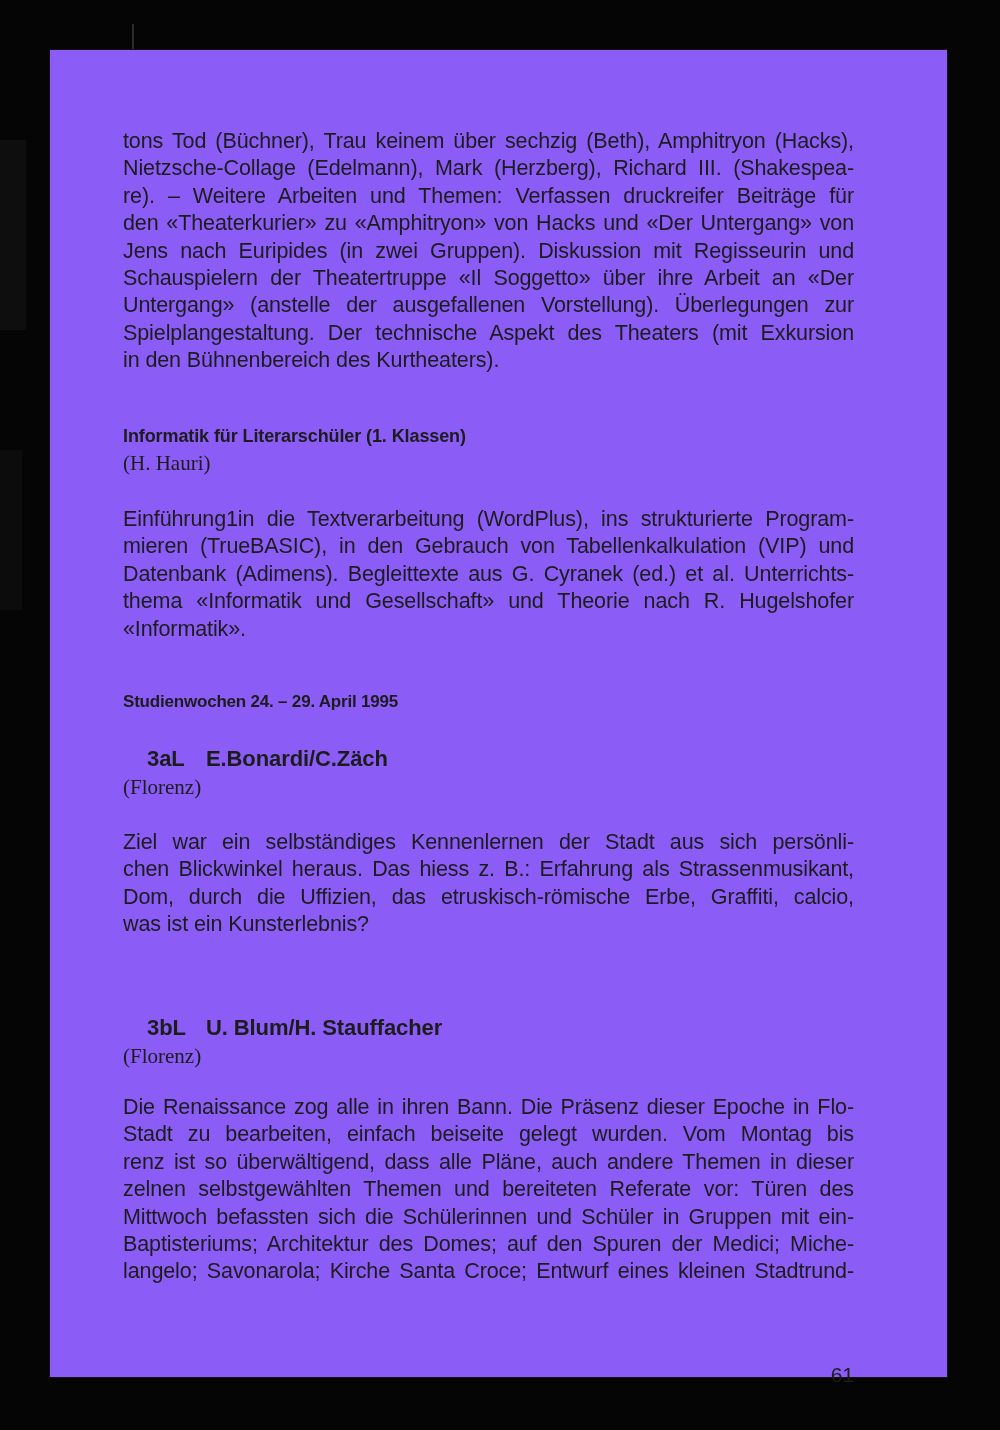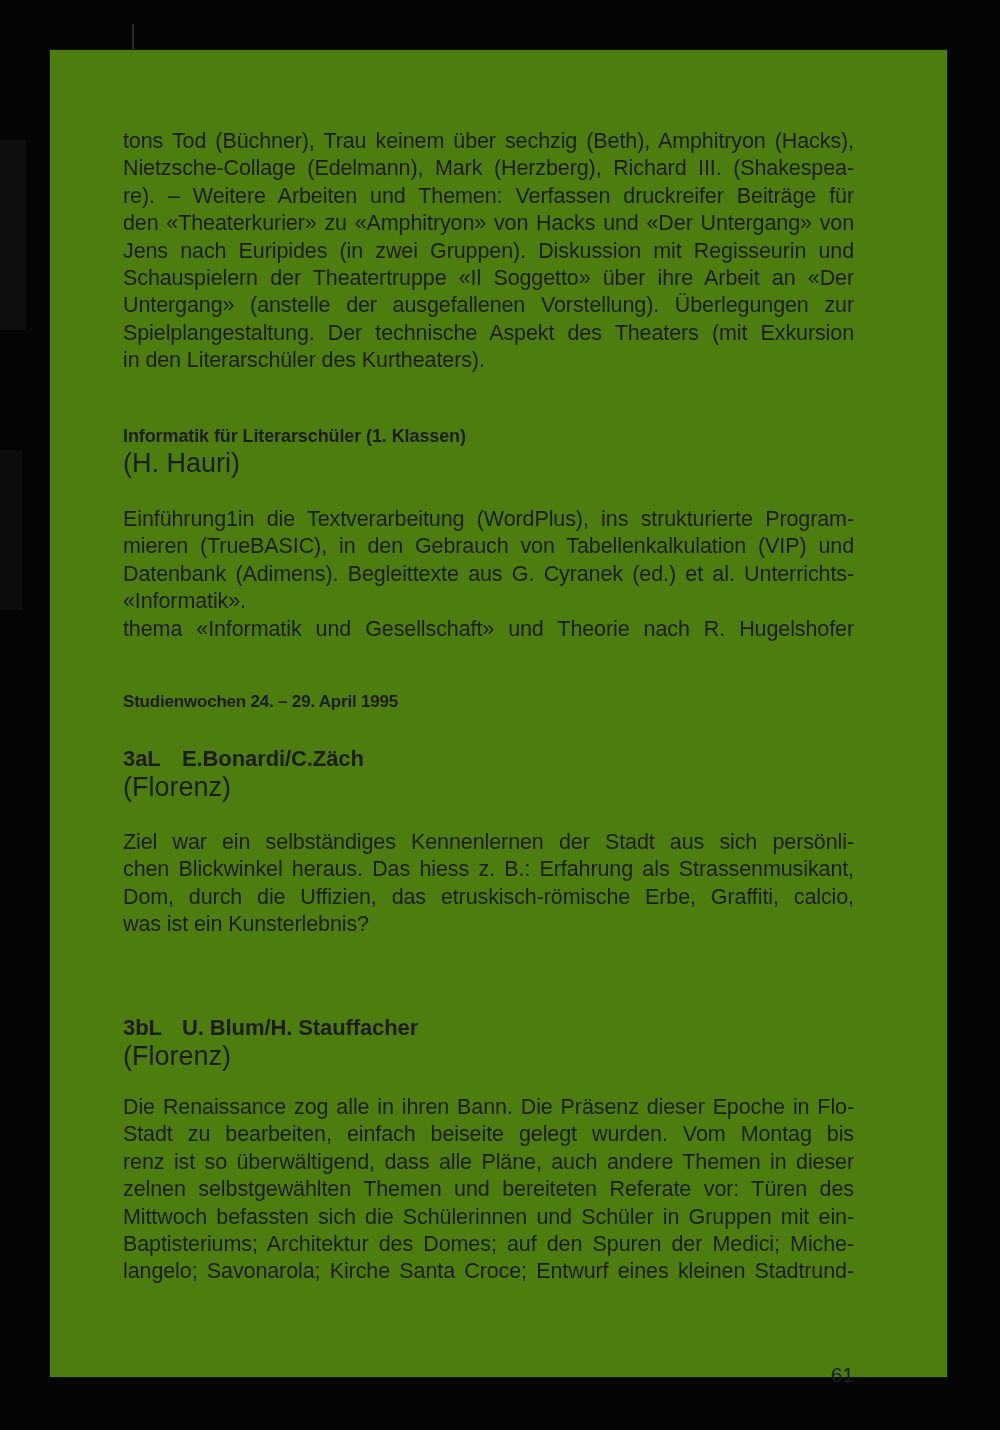--- a/index.html
+++ b/index.html
@@ -29,21 +29,21 @@
   .smudge-2 {
     left: 0; top: 450px; width: 22px; height: 160px;
     background: #0c0c0c;
   }
   .paper {
     position: absolute;
     left: 50px;
     top: 50px;
     width: 897px;
     height: 1327px;
-    background: #4d7c0f;
+    background: #8b5cf6;
     box-shadow: 0 0 0 1px #141414;
   }
   .block {
     position: absolute;
     left: 73px;
     width: 731px;
     color: #1c1c1c;
   }
   .para {
     font-size: 21.5px;
@@ -57,34 +57,36 @@
   .tline.last {
     text-align-last: left;
   }
   .sec-title {
     font-weight: bold;
     font-size: 18px;
     line-height: 27px;
     letter-spacing: -0.1px;
   }
   .plainline {
-    font-size: 27px;
+    font-size: 21px;
     line-height: 27px;
+    font-family: Liberation Serif, serif;
   }
   .h1-title {
     font-weight: bold;
     font-size: 17px;
     line-height: 30px;
     letter-spacing: -0.2px;
   }
   .subhead {
     font-weight: bold;
     font-size: 22px;
     line-height: 27px;
     letter-spacing: -0.1px;
+    margin-left: 24px;
   }
   .class-label {
     display: inline-block;
     width: 59px;
   }
   .pagenum {
     text-align: right;
     font-size: 21px;
     line-height: 26px;
   }
@@ -100,33 +102,33 @@
 
   <div class="block para" style="top:78px">
       <div class="tline">tons Tod (Büchner), Trau keinem über sechzig (Beth), Amphitryon (Hacks),</div>
       <div class="tline">Nietzsche-Collage (Edelmann), Mark (Herzberg), Richard III. (Shakespea-</div>
       <div class="tline">re). – Weitere Arbeiten und Themen: Verfassen druckreifer Beiträge für</div>
       <div class="tline">den «Theaterkurier» zu «Amphitryon» von Hacks und «Der Untergang» von</div>
       <div class="tline">Jens nach Euripides (in zwei Gruppen). Diskussion mit Regisseurin und</div>
       <div class="tline">Schauspielern der Theatertruppe «Il Soggetto» über ihre Arbeit an «Der</div>
       <div class="tline">Untergang» (anstelle der ausgefallenen Vorstellung). Überlegungen zur</div>
       <div class="tline">Spielplangestaltung. Der technische Aspekt des Theaters (mit Exkursion</div>
-      <div class="tline last">in den Literarschüler des Kurtheaters).</div>
+      <div class="tline last">in den Bühnenbereich des Kurtheaters).</div>
     </div>
 
   <div class="block sec-title" style="top:373px">Informatik für Literarschüler (1. Klassen)</div>
 
   <div class="block plainline" style="top:400px">(H. Hauri)</div>
 
   <div class="block para" style="top:456px">
       <div class="tline">Einführung1in die Textverarbeitung (WordPlus), ins strukturierte Program-</div>
       <div class="tline">mieren (TrueBASIC), in den Gebrauch von Tabellenkalkulation (VIP) und</div>
       <div class="tline">Datenbank (Adimens). Begleittexte aus G. Cyranek (ed.) et al. Unterrichts-</div>
+      <div class="tline">thema «Informatik und Gesellschaft» und Theorie nach R. Hugelshofer</div>
       <div class="tline last">«Informatik».</div>
-      <div class="tline">thema «Informatik und Gesellschaft» und Theorie nach R. Hugelshofer</div>
     </div>
 
   <div class="block h1-title" style="top:637px">Studienwochen 24. – 29. April 1995</div>
 
   <div class="block subhead" style="top:695px">
     <span class="class-label">3aL</span><span>E.Bonardi/C.Zäch</span>
   </div>
 
   <div class="block plainline" style="top:724px">(Florenz)</div>
 

